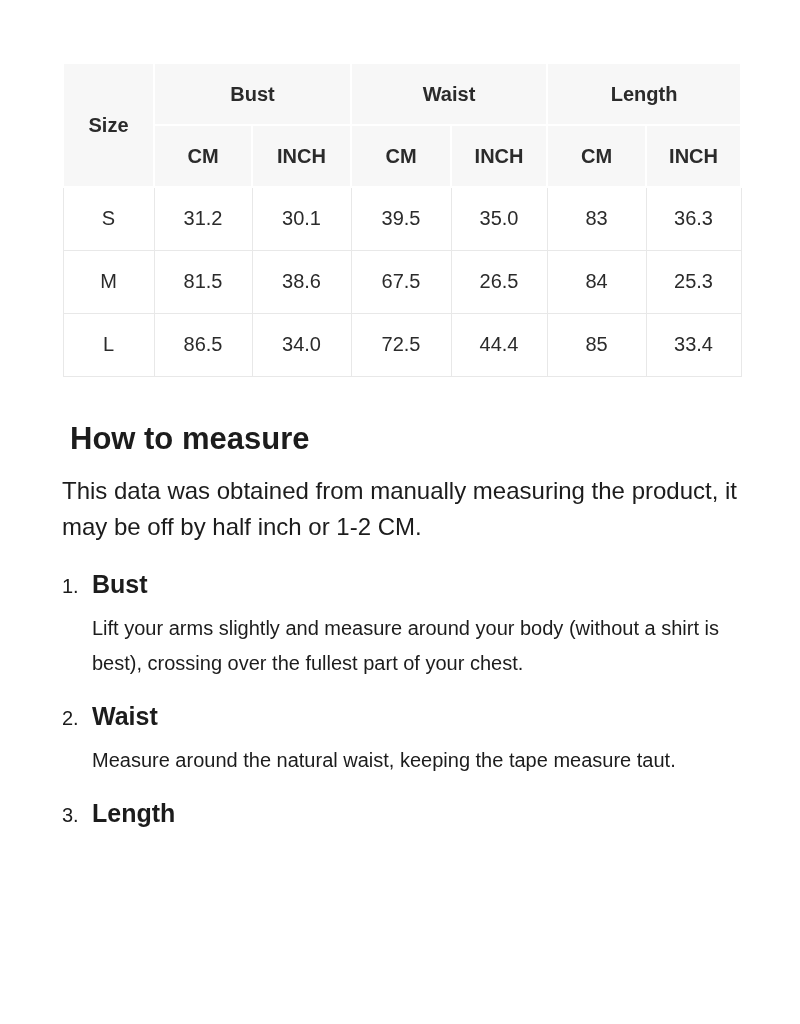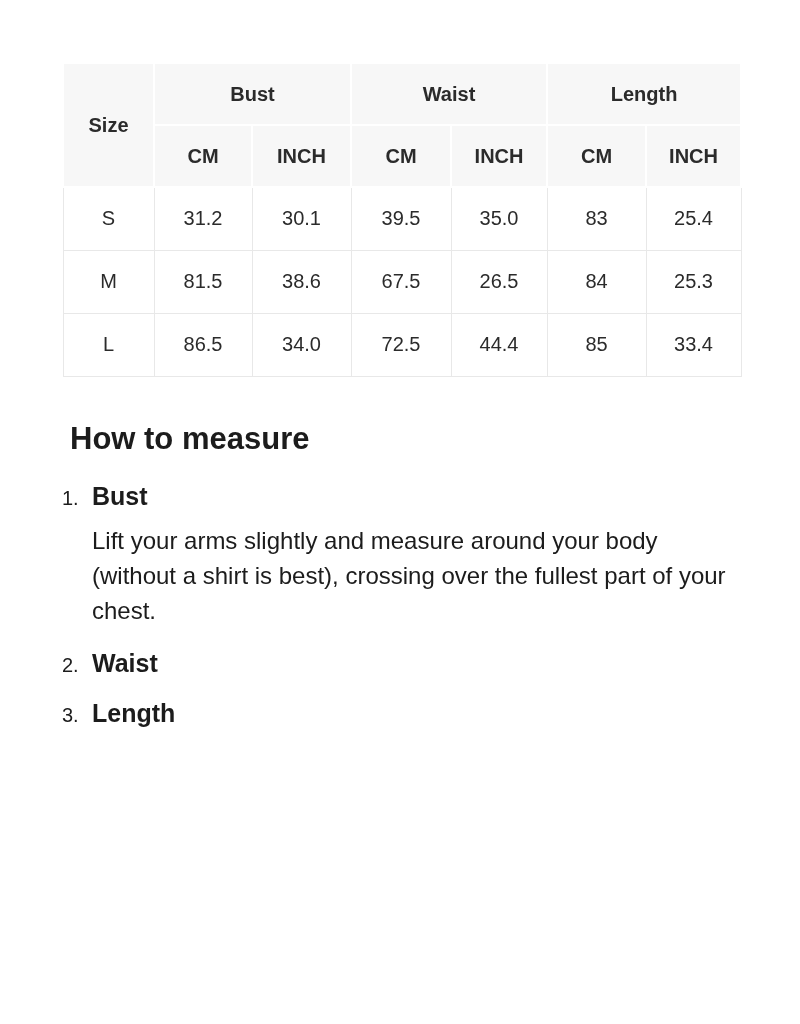--- a/index.html
+++ b/index.html
@@ -76,21 +76,21 @@
   }
   .step-title {
     font-size: 25px;
     font-weight: 700;
     color: #1c1c1c;
     line-height: 30px;
   }
   .step-desc {
     margin: 12px 3px 0 30px;
     max-width: 648px;
-    font-size: 24px;
+    font-size: 20px;
     line-height: 35px;
     color: #1c1c1c;
   }
 </style>
 </head>
 <body>
 
 <div class="page">
 
   <table class="size-chart">
@@ -120,21 +120,21 @@
       </tr>
     </thead>
     <tbody>
       <tr>
         <td>S</td>
         <td>31.2</td>
         <td>30.1</td>
         <td>39.5</td>
         <td>35.0</td>
         <td>83</td>
-        <td>25.4</td>
+        <td>36.3</td>
       </tr>
       <tr>
         <td>M</td>
         <td>81.5</td>
         <td>38.6</td>
         <td>67.5</td>
         <td>26.5</td>
         <td>84</td>
         <td>25.3</td>
       </tr>
@@ -145,36 +145,38 @@
         <td>72.5</td>
         <td>44.4</td>
         <td>85</td>
         <td>33.4</td>
       </tr>
     </tbody>
   </table>
 
   <h2 class="howto-title">How to measure</h2>
 
+  <p class="howto-intro">This data was obtained from manually measuring the product, it may be off by half inch or 1-2 CM.</p>
 
   <div class="steps">
 
     <div class="step">
       <div class="step-head">
         <span class="step-num">1.</span>
         <span class="step-title">Bust</span>
       </div>
       <p class="step-desc">Lift your arms slightly and measure around your body (without a shirt is best), crossing over the fullest part of your chest.</p>
     </div>
 
     <div class="step">
       <div class="step-head">
         <span class="step-num">2.</span>
         <span class="step-title">Waist</span>
       </div>
+      <p class="step-desc">Measure around the natural waist, keeping the tape measure taut.</p>
     </div>
 
     <div class="step">
       <div class="step-head">
         <span class="step-num">3.</span>
         <span class="step-title">Length</span>
       </div>
     </div>
 
   </div>

